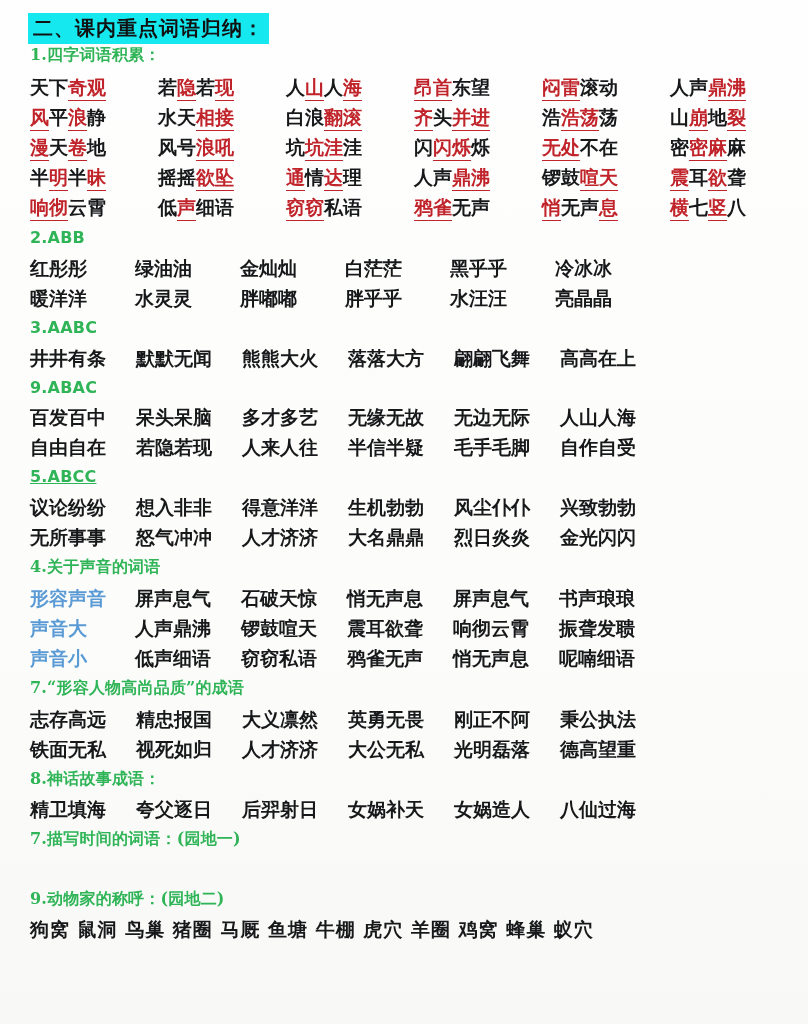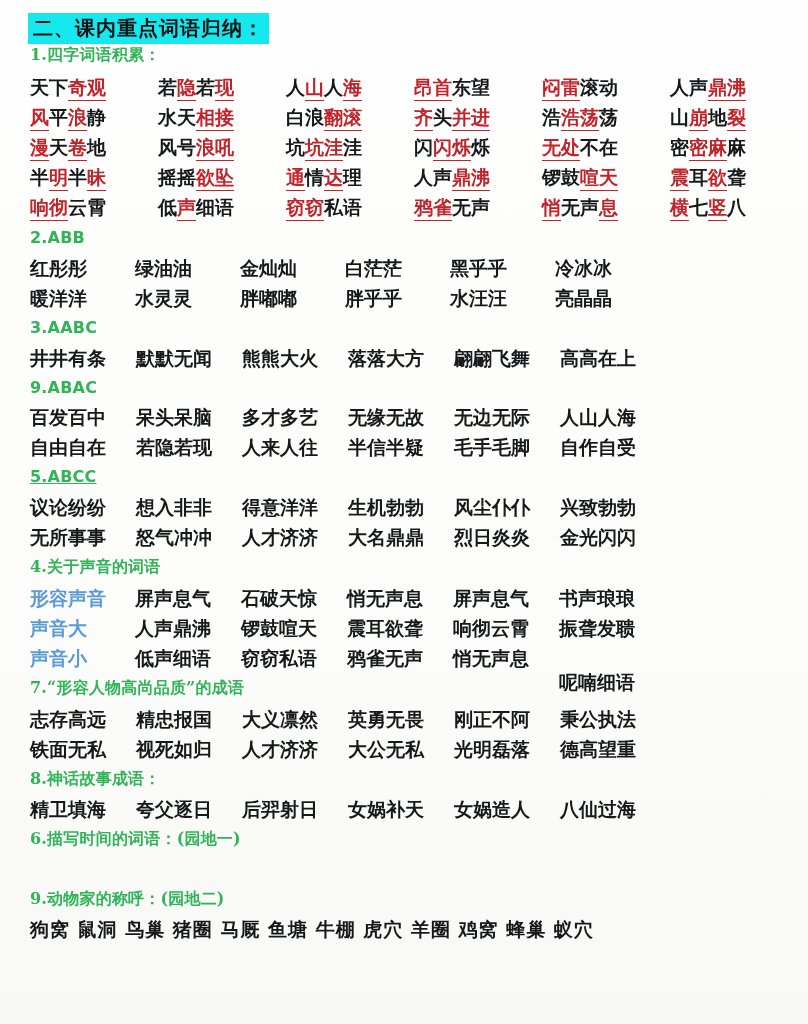--- a/index.html
+++ b/index.html
@@ -105,27 +105,27 @@
   <div class="row" id="s4r0" style="top:404px;"><span class="cell" style="width: 106px;"><span class="ch">百</span><span class="ch">发</span><span class="ch">百</span><span class="ch">中</span></span><span class="cell" style="width: 106px;"><span class="ch">呆</span><span class="ch">头</span><span class="ch">呆</span><span class="ch">脑</span></span><span class="cell" style="width: 106px;"><span class="ch">多</span><span class="ch">才</span><span class="ch">多</span><span class="ch">艺</span></span><span class="cell" style="width: 106px;"><span class="ch">无</span><span class="ch">缘</span><span class="ch">无</span><span class="ch">故</span></span><span class="cell" style="width: 106px;"><span class="ch">无</span><span class="ch">边</span><span class="ch">无</span><span class="ch">际</span></span><span class="cell" style="width: 106px;"><span class="ch">人</span><span class="ch">山</span><span class="ch">人</span><span class="ch">海</span></span></div>
   <div class="row" id="s4r1" style="top:434px;"><span class="cell" style="width: 106px;"><span class="ch">自</span><span class="ch">由</span><span class="ch">自</span><span class="ch">在</span></span><span class="cell" style="width: 106px;"><span class="ch">若</span><span class="ch">隐</span><span class="ch">若</span><span class="ch">现</span></span><span class="cell" style="width: 106px;"><span class="ch">人</span><span class="ch">来</span><span class="ch">人</span><span class="ch">往</span></span><span class="cell" style="width: 106px;"><span class="ch">半</span><span class="ch">信</span><span class="ch">半</span><span class="ch">疑</span></span><span class="cell" style="width: 106px;"><span class="ch">毛</span><span class="ch">手</span><span class="ch">毛</span><span class="ch">脚</span></span><span class="cell" style="width: 106px;"><span class="ch">自</span><span class="ch">作</span><span class="ch">自</span><span class="ch">受</span></span></div>
 
   <div class="sec-head" style="top:466px;text-decoration:underline;">5.ABCC</div>
   <div class="row" id="s5r0" style="top:494px;"><span class="cell" style="width: 106px;"><span class="ch">议</span><span class="ch">论</span><span class="ch">纷</span><span class="ch">纷</span></span><span class="cell" style="width: 106px;"><span class="ch">想</span><span class="ch">入</span><span class="ch">非</span><span class="ch">非</span></span><span class="cell" style="width: 106px;"><span class="ch">得</span><span class="ch">意</span><span class="ch">洋</span><span class="ch">洋</span></span><span class="cell" style="width: 106px;"><span class="ch">生</span><span class="ch">机</span><span class="ch">勃</span><span class="ch">勃</span></span><span class="cell" style="width: 106px;"><span class="ch">风</span><span class="ch">尘</span><span class="ch">仆</span><span class="ch">仆</span></span><span class="cell" style="width: 106px;"><span class="ch">兴</span><span class="ch">致</span><span class="ch">勃</span><span class="ch">勃</span></span></div>
   <div class="row" id="s5r1" style="top:524px;"><span class="cell" style="width: 106px;"><span class="ch">无</span><span class="ch">所</span><span class="ch">事</span><span class="ch">事</span></span><span class="cell" style="width: 106px;"><span class="ch">怒</span><span class="ch">气</span><span class="ch">冲</span><span class="ch">冲</span></span><span class="cell" style="width: 106px;"><span class="ch">人</span><span class="ch">才</span><span class="ch">济</span><span class="ch">济</span></span><span class="cell" style="width: 106px;"><span class="ch">大</span><span class="ch">名</span><span class="ch">鼎</span><span class="ch">鼎</span></span><span class="cell" style="width: 106px;"><span class="ch">烈</span><span class="ch">日</span><span class="ch">炎</span><span class="ch">炎</span></span><span class="cell" style="width: 106px;"><span class="ch">金</span><span class="ch">光</span><span class="ch">闪</span><span class="ch">闪</span></span></div>
 
   <div class="sec-head serif" style="top:556px;">4.关于声音的词语</div>
   <div class="row" id="s6r0" style="top:585px;"><span class="cell blue-label" style="width: 105px;">形容声音</span><span class="cell" style="width: 106px;">屏声息气</span><span class="cell" style="width: 106px;">石破天惊</span><span class="cell" style="width: 106px;">悄无声息</span><span class="cell" style="width: 106px;">屏声息气</span><span class="cell" style="width: 106px;">书声琅琅</span></div>
   <div class="row" id="s6r1" style="top:615px;"><span class="cell blue-label" style="width: 105px;">声音大</span><span class="cell" style="width: 106px;">人声鼎沸</span><span class="cell" style="width: 106px;">锣鼓喧天</span><span class="cell" style="width: 106px;">震耳欲聋</span><span class="cell" style="width: 106px;">响彻云霄</span><span class="cell" style="width: 106px;">振聋发聩</span></div>
-  <div class="row" id="s6r2" style="top:645px;"><span class="cell blue-label" style="width: 105px;">声音小</span><span class="cell" style="width: 106px;">低声细语</span><span class="cell" style="width: 106px;">窃窃私语</span><span class="cell" style="width: 106px;">鸦雀无声</span><span class="cell" style="width: 106px;">悄无声息</span><span class="cell" style="width: 106px; margin-top: 24px;">呢喃细语</span></div>
+  <div class="row" id="s6r2" style="top:645px;"><span class="cell blue-label" style="width: 105px;">声音小</span><span class="cell" style="width: 106px;">低声细语</span><span class="cell" style="width: 106px;">窃窃私语</span><span class="cell" style="width: 106px;">鸦雀无声</span><span class="cell" style="width: 106px;">悄无声息</span><span class="cell" style="width: 106px;">呢喃细语</span></div>
 
   <div class="sec-head serif" style="top:677px;">7.“形容人物高尚品质”的成语</div>
   <div class="row" id="s7r0" style="top:706px;"><span class="cell" style="width: 106px;"><span class="ch">志</span><span class="ch">存</span><span class="ch">高</span><span class="ch">远</span></span><span class="cell" style="width: 106px;"><span class="ch">精</span><span class="ch">忠</span><span class="ch">报</span><span class="ch">国</span></span><span class="cell" style="width: 106px;"><span class="ch">大</span><span class="ch">义</span><span class="ch">凛</span><span class="ch">然</span></span><span class="cell" style="width: 106px;"><span class="ch">英</span><span class="ch">勇</span><span class="ch">无</span><span class="ch">畏</span></span><span class="cell" style="width: 106px;"><span class="ch">刚</span><span class="ch">正</span><span class="ch">不</span><span class="ch">阿</span></span><span class="cell" style="width: 106px;"><span class="ch">秉</span><span class="ch">公</span><span class="ch">执</span><span class="ch">法</span></span></div>
   <div class="row" id="s7r1" style="top:736px;"><span class="cell" style="width: 106px;"><span class="ch">铁</span><span class="ch">面</span><span class="ch">无</span><span class="ch">私</span></span><span class="cell" style="width: 106px;"><span class="ch">视</span><span class="ch">死</span><span class="ch">如</span><span class="ch">归</span></span><span class="cell" style="width: 106px;"><span class="ch">人</span><span class="ch">才</span><span class="ch">济</span><span class="ch">济</span></span><span class="cell" style="width: 106px;"><span class="ch">大</span><span class="ch">公</span><span class="ch">无</span><span class="ch">私</span></span><span class="cell" style="width: 106px;"><span class="ch">光</span><span class="ch">明</span><span class="ch">磊</span><span class="ch">落</span></span><span class="cell" style="width: 106px;"><span class="ch">德</span><span class="ch">高</span><span class="ch">望</span><span class="ch">重</span></span></div>
 
   <div class="sec-head serif" style="top:768px;">8.神话故事成语：</div>
   <div class="row" id="s8r0" style="top:796px;"><span class="cell" style="width: 106px;"><span class="ch">精</span><span class="ch">卫</span><span class="ch">填</span><span class="ch">海</span></span><span class="cell" style="width: 106px;"><span class="ch">夸</span><span class="ch">父</span><span class="ch">逐</span><span class="ch">日</span></span><span class="cell" style="width: 106px;"><span class="ch">后</span><span class="ch">羿</span><span class="ch">射</span><span class="ch">日</span></span><span class="cell" style="width: 106px;"><span class="ch">女</span><span class="ch">娲</span><span class="ch">补</span><span class="ch">天</span></span><span class="cell" style="width: 106px;"><span class="ch">女</span><span class="ch">娲</span><span class="ch">造</span><span class="ch">人</span></span><span class="cell" style="width: 106px;"><span class="ch">八</span><span class="ch">仙</span><span class="ch">过</span><span class="ch">海</span></span></div>
 
-  <div class="sec-head serif" style="top:828px;">6.描写时间的词语：(园地一)</div>
+  <div class="sec-head serif" style="top:828px;">7.描写时间的词语：(园地一)</div>
 
   <div class="sec-head serif" style="top:888px;">9.动物家的称呼：(园地二)</div>
   <div class="row gap-lg" style="top:916px;">狗窝 鼠洞 鸟巢 猪圈 马厩 鱼塘 牛棚 虎穴 羊圈 鸡窝 蜂巢 蚁穴</div>
 
 </div>
 
 </body></html>

